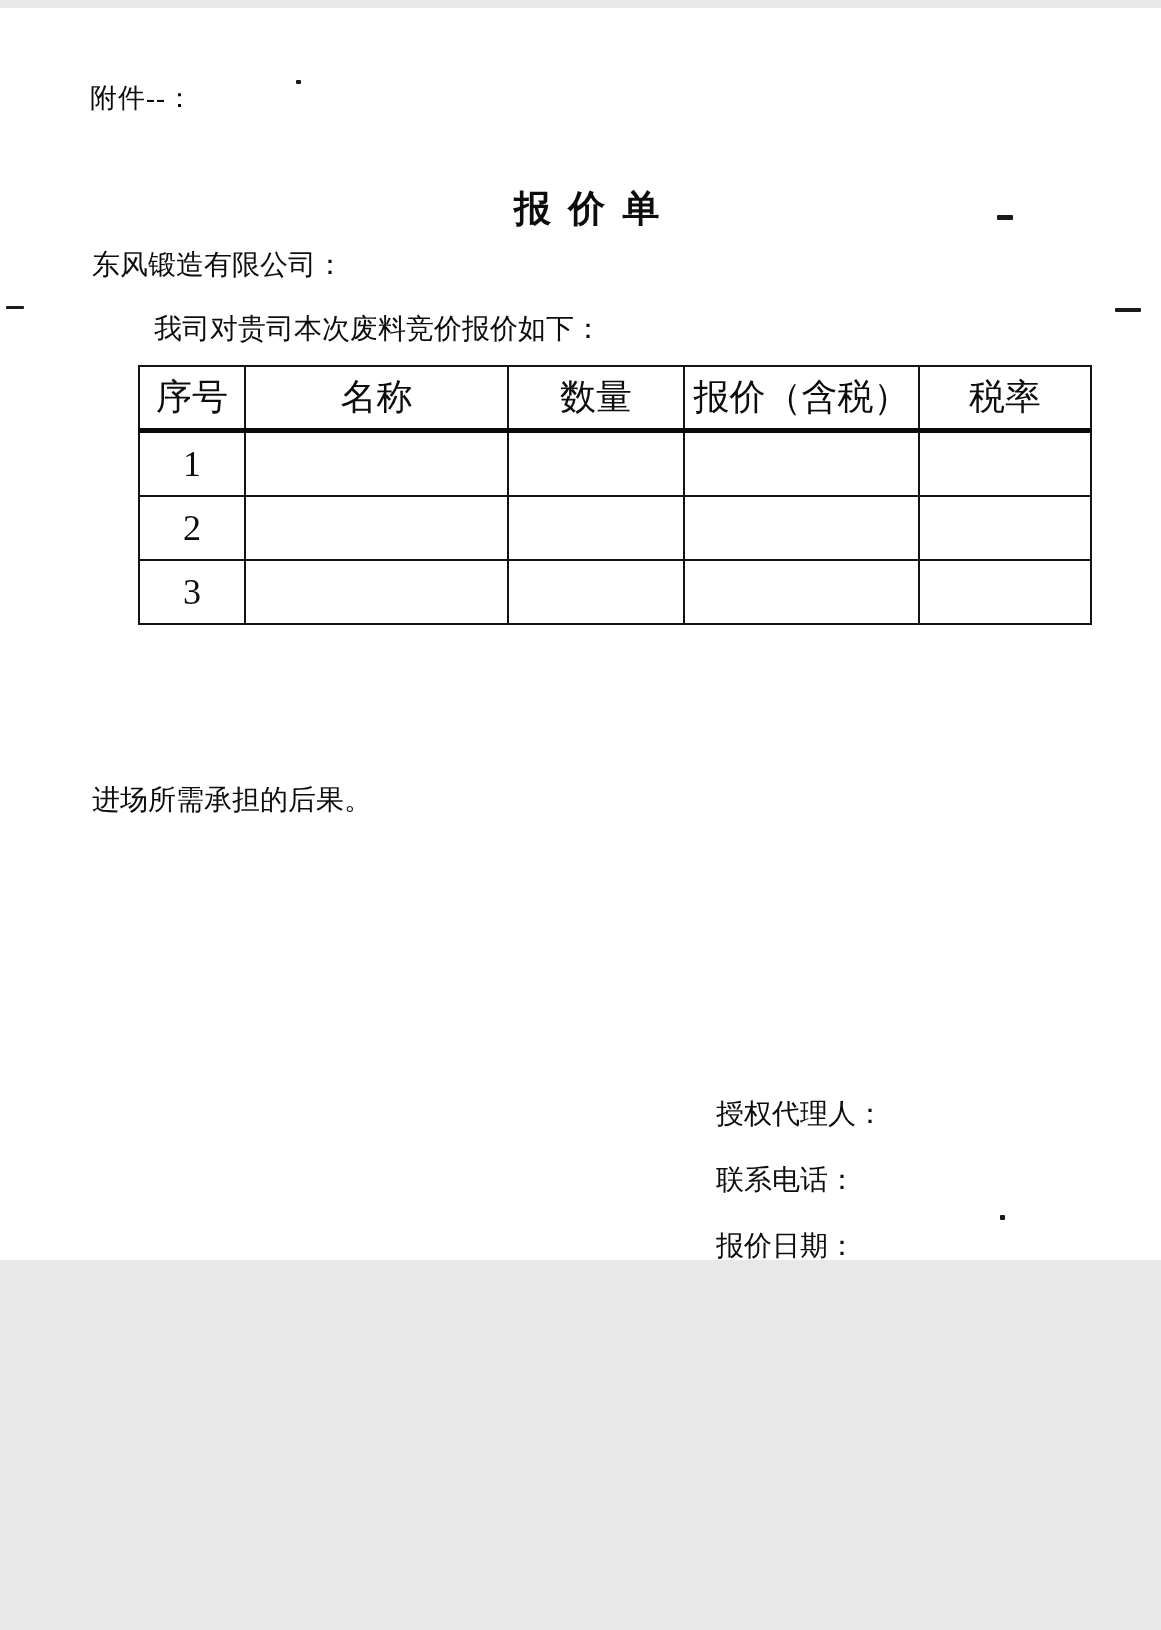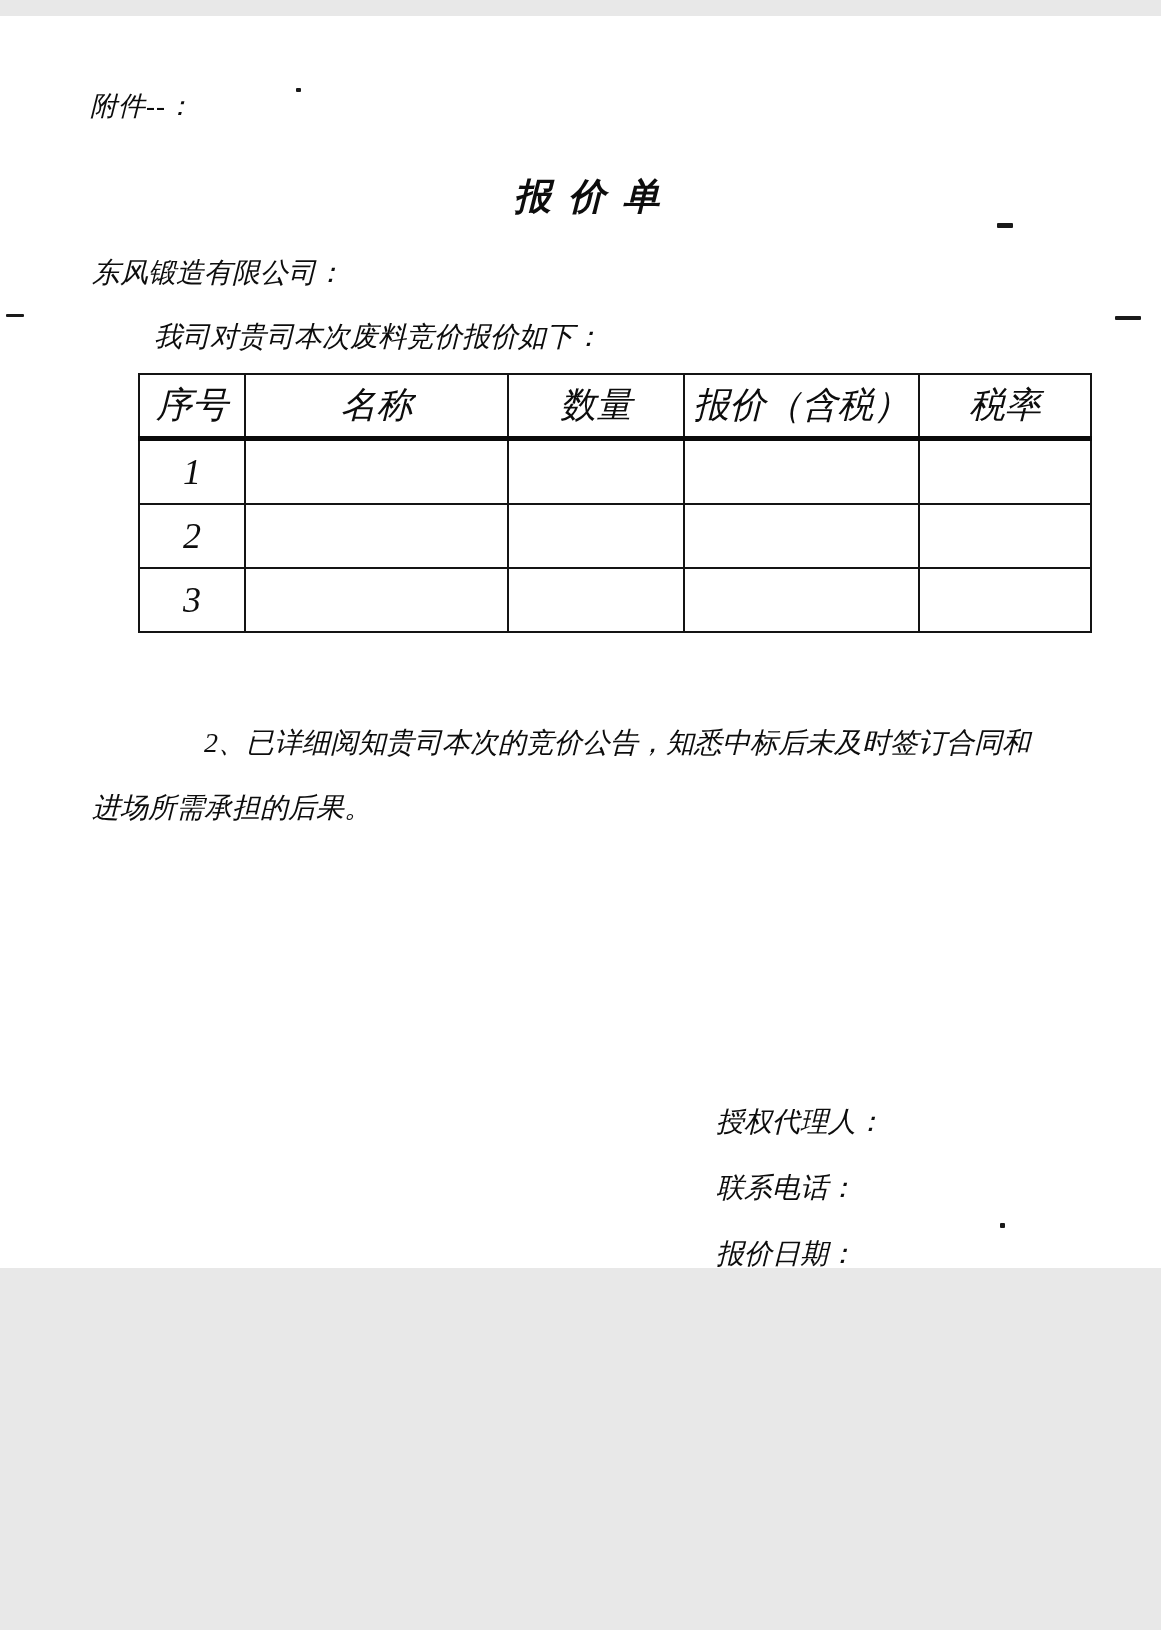--- a/index.html
+++ b/index.html
@@ -1,28 +1,27 @@
 <!DOCTYPE html>
 <html><head>
 <meta charset="utf-8">
 <style>
   html,body{margin:0;padding:0;background:#e8e8e8;}
   .page{
     position:relative;
     width:1161px;height:1252px;
     background:#ffffff;
-    margin:16px auto;
+    margin:8px auto;
     font-family:"Liberation Serif","DejaVu Serif",serif;
     color:#0d0d0d;
     overflow:hidden;
-    font-style:italic;
   }
   .abs{position:absolute;}
   .attachment{left:90px;top:72px;font-size:27px;letter-spacing:1px;}
-  .title{left:514px;top:156px;font-size:37px;font-weight:bold;letter-spacing:4px;white-space:nowrap;}
+  .title{left:514px;top:176px;font-size:37px;font-weight:bold;letter-spacing:4px;white-space:nowrap;}
   .recipient{left:92px;top:238px;font-size:28px;}
   .intro{left:154px;top:302px;font-size:28px;}
   table.quote{
     position:absolute;left:138px;top:357px;
     width:952px;border-collapse:collapse;table-layout:fixed;
   }
   table.quote td,table.quote th{
     border:2px solid #141414;
     font-size:36px;font-weight:normal;
     text-align:center;vertical-align:middle;
@@ -91,21 +90,20 @@
     <tr class="body">
       <td>3</td>
       <td></td>
       <td></td>
       <td></td>
       <td></td>
     </tr>
   </tbody>
     </table>
 
-  <div class="abs note2">2、已详细阅知贵司本次的竞价公告，知悉中标后未及时签订合同和</div>
   <div class="abs note3">进场所需承担的后果。</div>
 
   <div class="abs signature">
     <div>授权代理人：</div>
     <div>联系电话：</div>
     <div>报价日期：</div>
     <div>公司盖章：</div>
   </div>
 
   <div class="artifact a-dot1"></div>

